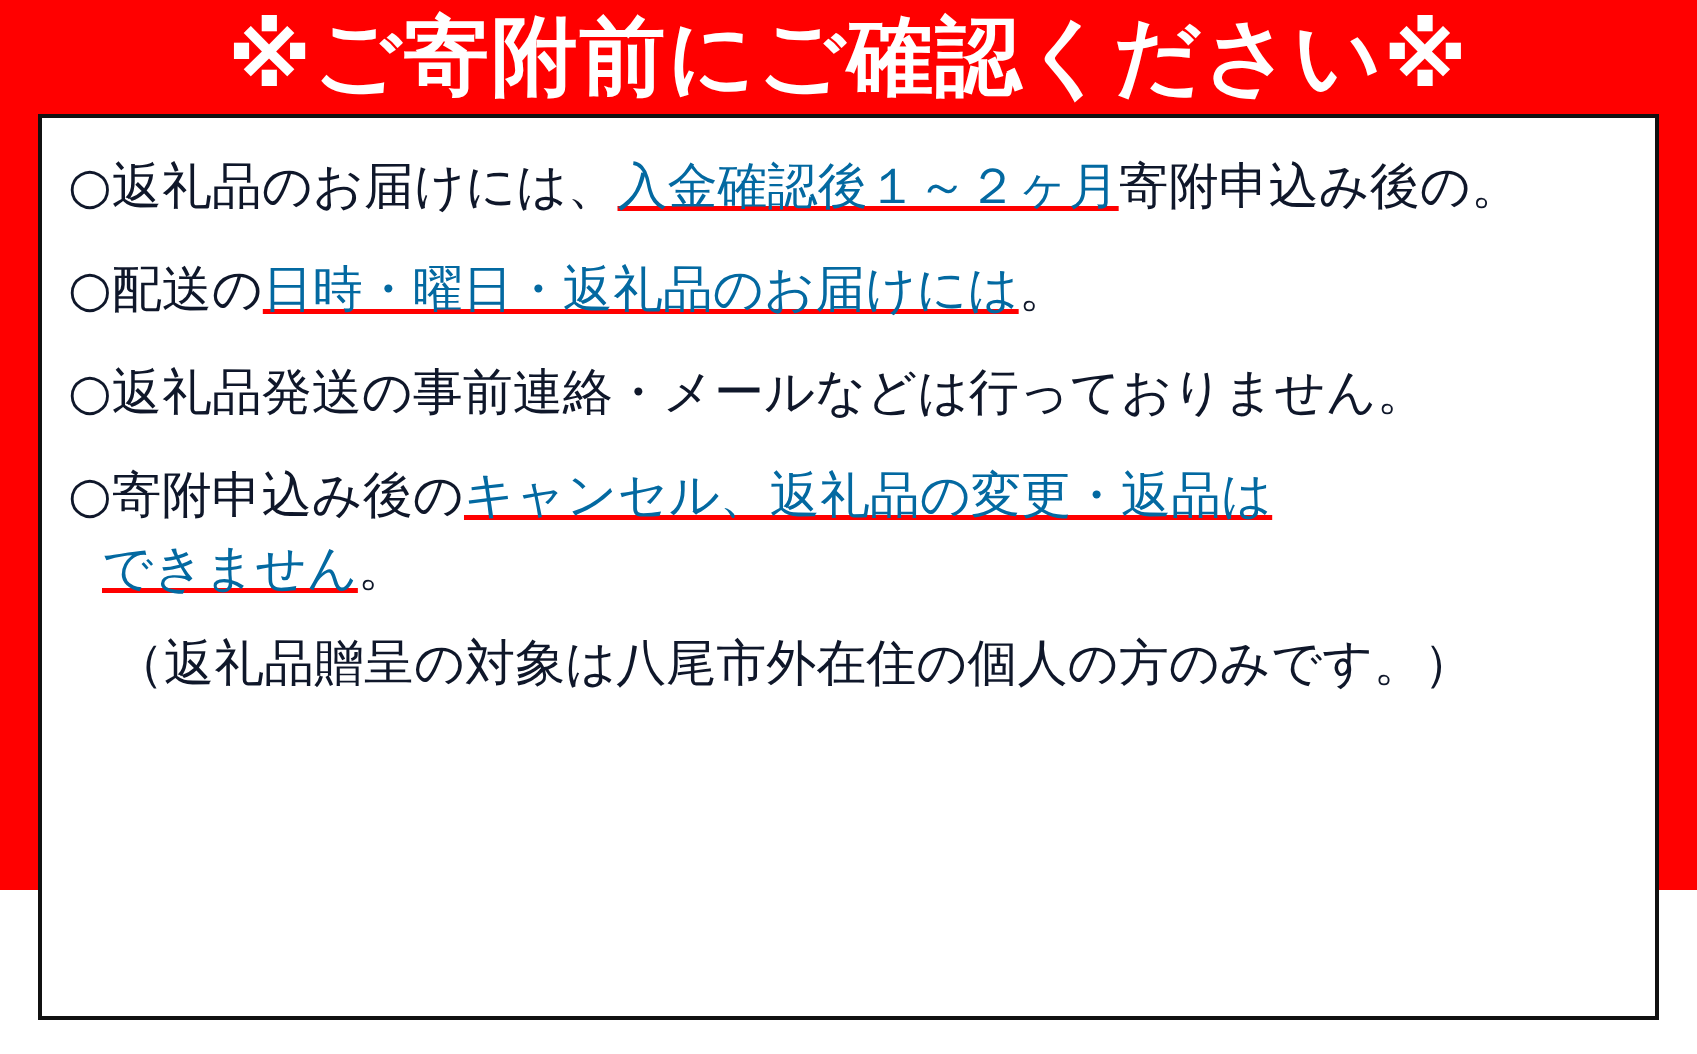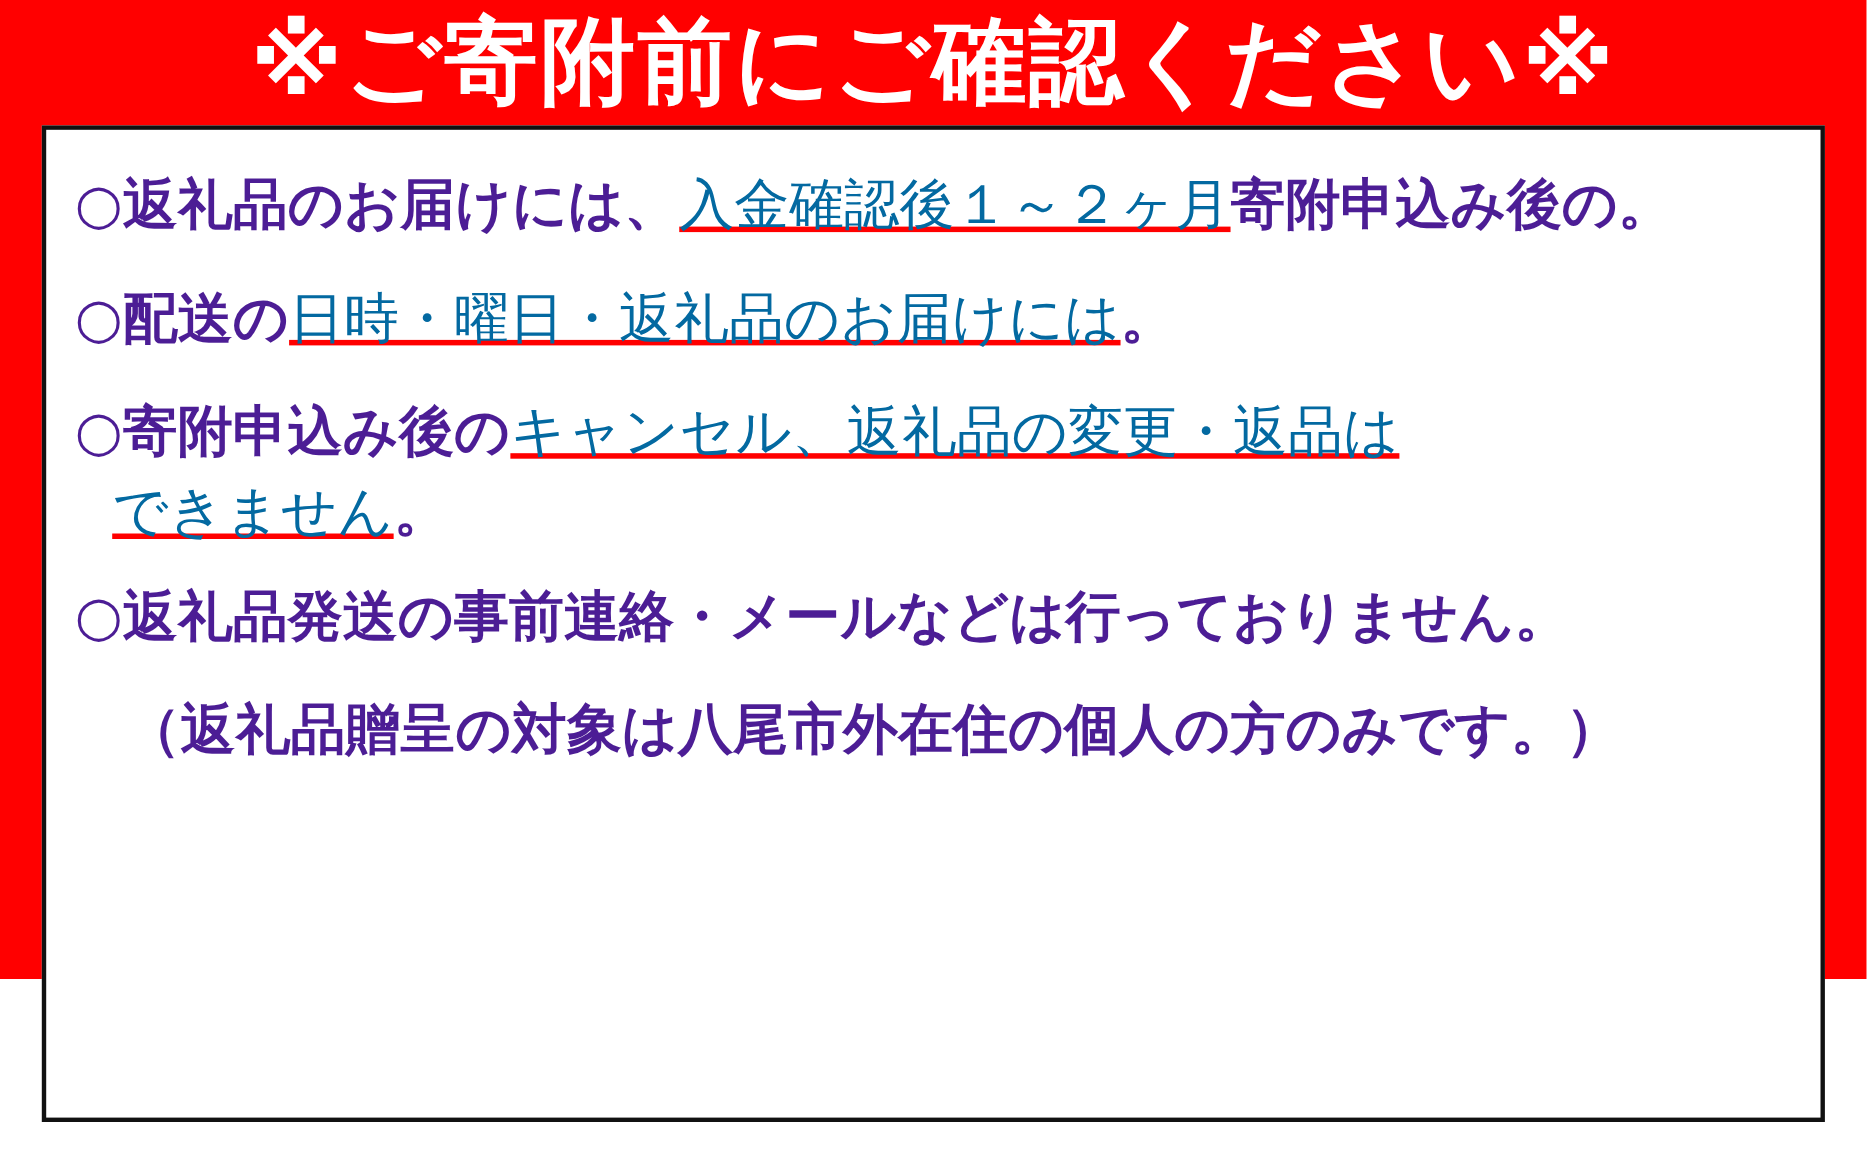--- a/index.html
+++ b/index.html
@@ -80,49 +80,48 @@
   }
 
   .hl {
     color: #0369a1;
     text-decoration: underline;
     text-decoration-color: #ff0000;
     text-underline-offset: 3px;
   }
 
   .plain {
-    color: #4c1d95;
-    font-weight: bold;
+    color: #0f172a;
   }
 </style>
 </head>
 <body>
 
 <div class="notice-card">
 
   <div class="notice-header">※ご寄附前にご確認ください※</div>
 
   <div class="notice-body">
     <ul class="notice-list">
 
       <li class="notice-item">
         <span class="plain">○返礼品のお届けには、</span><span class="hl">入金確認後１～２ヶ月</span><span class="plain">寄附申込み後の。</span>
       </li>
 
       <li class="notice-item">
         <span class="plain">○配送の</span><span class="hl">日時・曜日・返礼品のお届けには</span><span class="plain">。</span>
       </li>
 
+      <li class="notice-item">
+        <span class="plain">○返礼品発送の事前連絡・メールなどは行っておりません。</span>
+      </li>
+
       <li class="notice-item compact">
         <span class="plain">○寄附申込み後の</span><span class="hl">キャンセル、返礼品の変更・返品は</span>
         <span class="line2 noindent"><span class="hl">できません</span><span class="plain">。</span></span>
-      </li>
-
-      <li class="notice-item">
-        <span class="plain">○返礼品発送の事前連絡・メールなどは行っておりません。</span>
       </li>
 
       <li class="notice-item compact">
         <span class="line2 plain">（返礼品贈呈の対象は八尾市外在住の個人の方のみです。）</span>
       </li>
 
     </ul>
   </div>
 
 </div>

